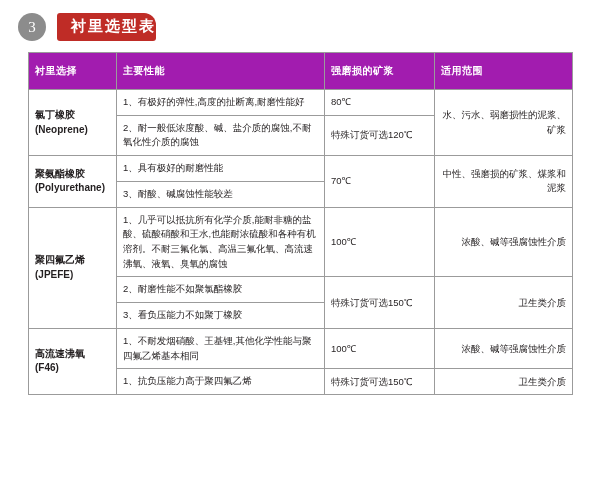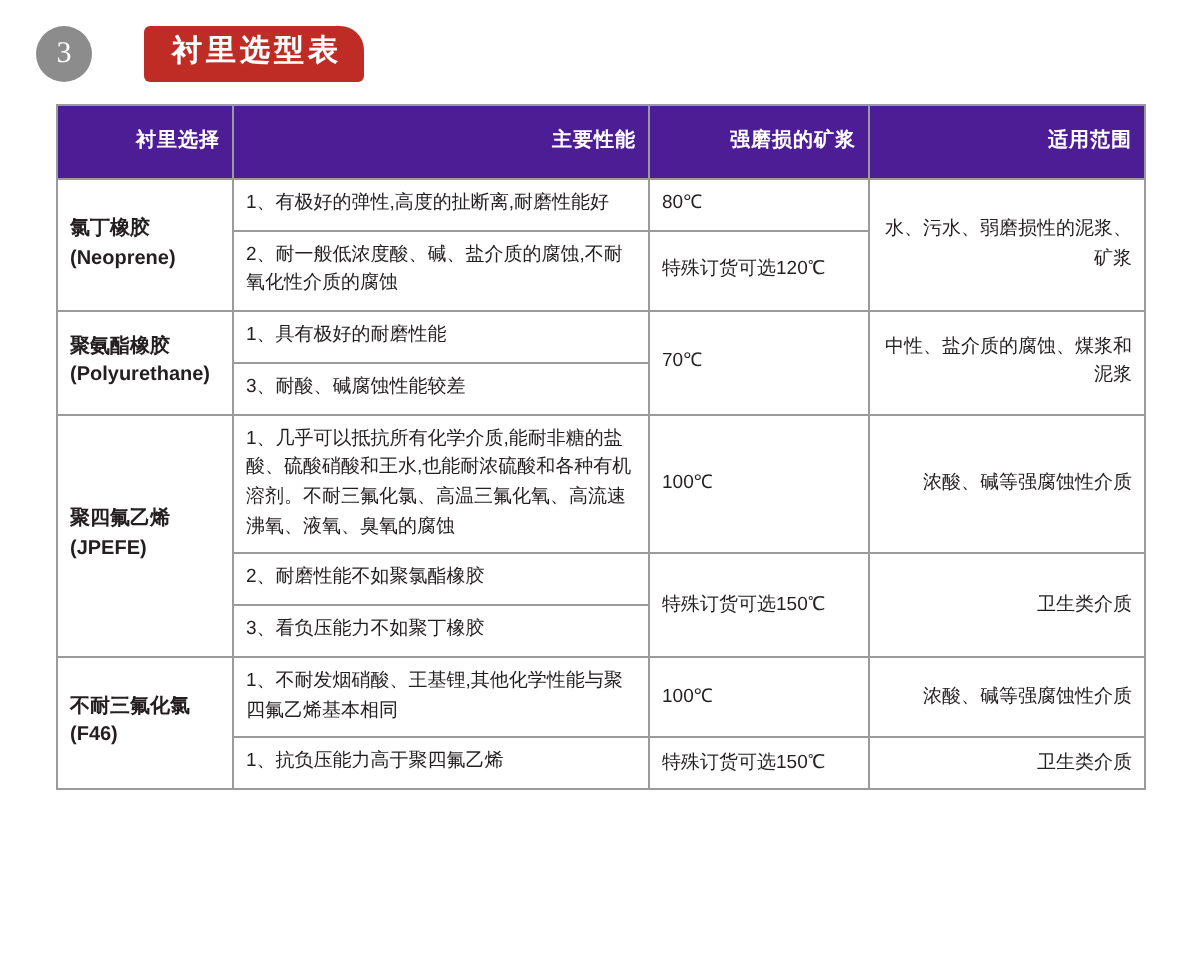--- a/index.html
+++ b/index.html
@@ -36,28 +36,28 @@
     background: #8c8c8c;
     color: #ffffff;
     font-size: 15px;
     display: flex;
     align-items: center;
     justify-content: center;
     font-family: "Liberation Serif", serif;
     flex: 0 0 auto;
   }
   .title-bar {
-    margin-left: 26px;
+    margin-left: 11px;
     background: #c0392b;
     background: #bf2c26;
     color: #ffffff;
     font-size: 15px;
     font-weight: bold;
     letter-spacing: 2px;
-    padding: 5px 11px 6px 14px;
+    padding: 5px 0 6px 14px;
     border-radius: 3px 12px 3px 3px;
     line-height: 1.1;
   }
 
   
   .table-wrap {
     padding: 8px 28px 0 28px;
     box-sizing: border-box;
   }
   table.spec {
@@ -67,25 +67,25 @@
     font-size: 9.5px;
     line-height: 1.55;
   }
   table.spec th, table.spec td {
     border: 1px solid #9b9b9b;
     padding: 5px 6px;
     vertical-align: middle;
     word-break: break-all;
   }
   thead th {
-    background: #4c1d95;
+    background: #a21caf;
     color: #ffffff;
     font-weight: bold;
     font-size: 10px;
-    text-align: right;
+    text-align: left;
     height: 26px;
     letter-spacing: 0.5px;
   }
   td.liner {
     font-weight: bold;
     font-size: 10px;
     line-height: 1.45;
   }
   td.perf {
     text-align: left;
@@ -146,21 +146,21 @@
             <td class="perf">2、耐一般低浓度酸、碱、盐介质的腐蚀,不耐氧化性介质的腐蚀</td>
             <td class="temp">特殊订货可选120℃</td>
           </tr>
           <tr>
             <td class="liner" rowspan="2">
               <div>聚氨酯橡胶</div>
               <div>(Polyurethane)</div>
             </td>
             <td class="perf">1、具有极好的耐磨性能</td>
             <td class="temp" rowspan="2">70℃</td>
-            <td class="scope" rowspan="2">中性、盐介质的腐蚀、煤浆和泥浆</td>
+            <td class="scope" rowspan="2">中性、强磨损的矿浆、煤浆和泥浆</td>
           </tr>
           <tr>
             <td class="perf">3、耐酸、碱腐蚀性能较差</td>
           </tr>
           <tr>
             <td class="liner" rowspan="3">
               <div>聚四氟乙烯</div>
               <div>(JPEFE)</div>
             </td>
             <td class="perf">1、几乎可以抵抗所有化学介质,能耐非糖的盐酸、硫酸硝酸和王水,也能耐浓硫酸和各种有机溶剂。不耐三氟化氯、高温三氟化氧、高流速沸氧、液氧、臭氧的腐蚀</td>
@@ -170,21 +170,21 @@
           <tr>
             <td class="perf">2、耐磨性能不如聚氯酯橡胶</td>
             <td class="temp" rowspan="2">特殊订货可选150℃</td>
             <td class="scope" rowspan="2">卫生类介质</td>
           </tr>
           <tr>
             <td class="perf">3、看负压能力不如聚丁橡胶</td>
           </tr>
           <tr>
             <td class="liner" rowspan="2">
-              <div>不耐三氟化氯</div>
+              <div>高流速沸氧</div>
               <div>(F46)</div>
             </td>
             <td class="perf">1、不耐发烟硝酸、王基锂,其他化学性能与聚四氟乙烯基本相同</td>
             <td class="temp">100℃</td>
             <td class="scope">浓酸、碱等强腐蚀性介质</td>
           </tr>
           <tr>
             <td class="perf">1、抗负压能力高于聚四氟乙烯</td>
             <td class="temp">特殊订货可选150℃</td>
             <td class="scope">卫生类介质</td>

